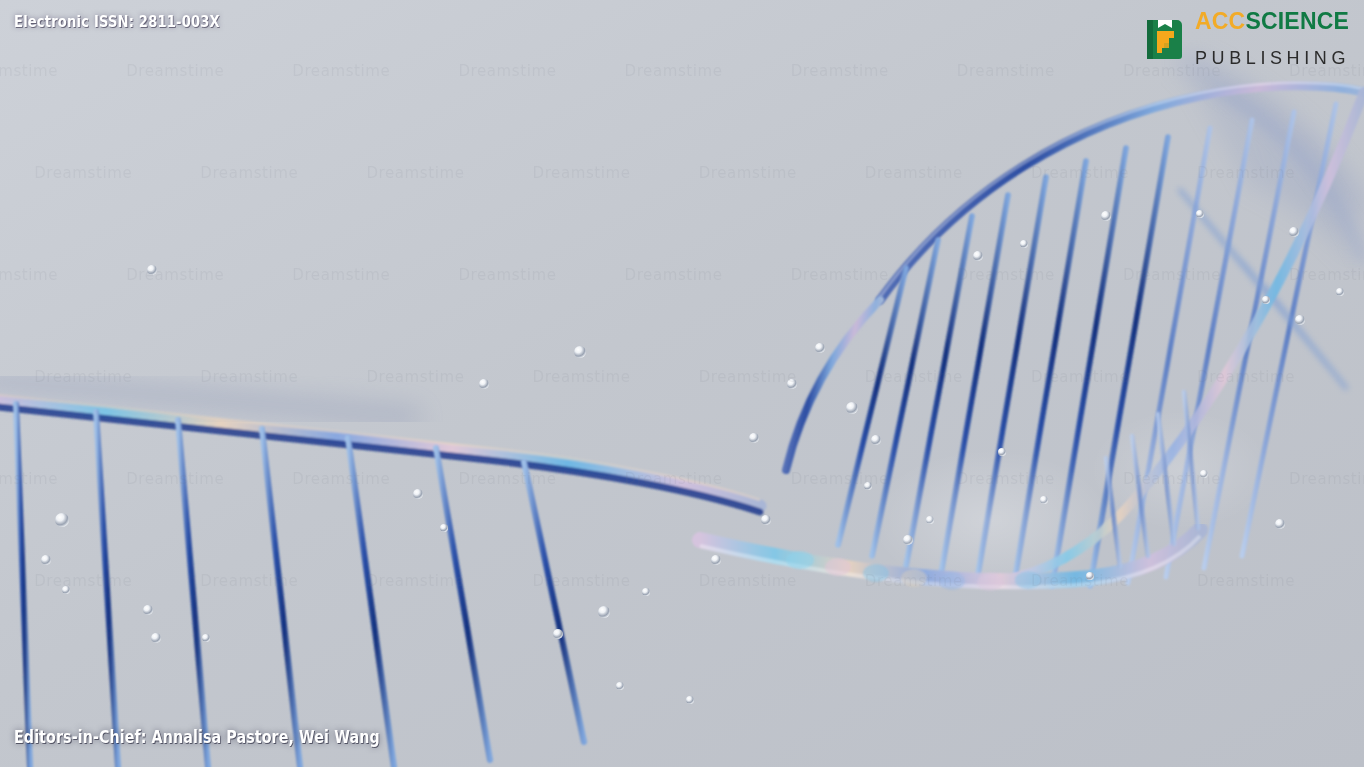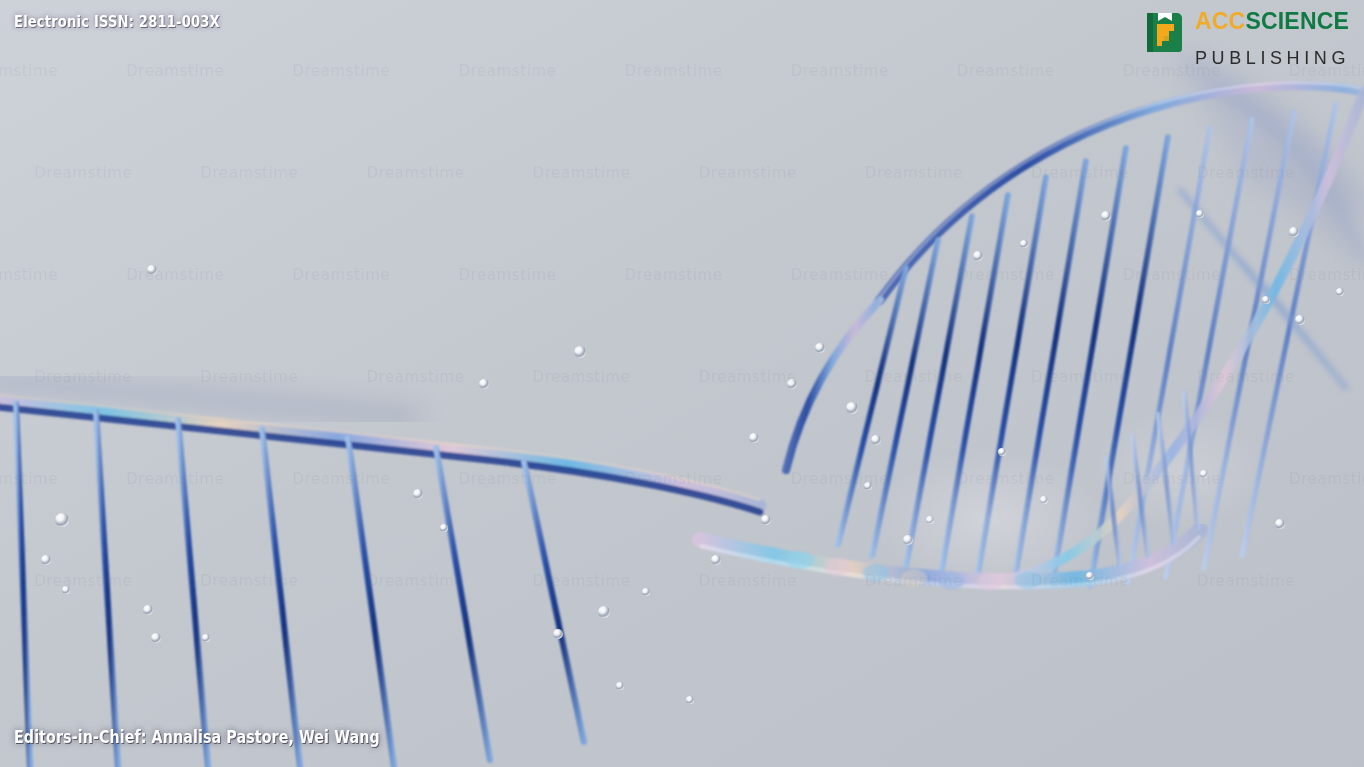--- a/index.html
+++ b/index.html
@@ -52,21 +52,21 @@
     transform-origin:left center;
     text-shadow:
        1px 1px 0 rgba(40,35,60,.55),
        0 0 6px rgba(70,60,95,.5);
     white-space:nowrap;
   }
 
   
   #logo {
     position:absolute; right:14px; top:10px;
-    display:flex; gap:9px;
+    display:flex; align-items:center; gap:9px;
   }
   #logo-mark { width:42px; height:44px; flex:0 0 auto; }
   #logo-text { display:flex; flex-direction:column; line-height:1; }
   #logo-line1 {
     font-size:23px; font-weight:bold; letter-spacing:.2px;
     font-family:"Liberation Sans", sans-serif;
     white-space:nowrap;
   }
   #logo-acc { color:#f2ab27; }
   #logo-science { color:#107a44; }

